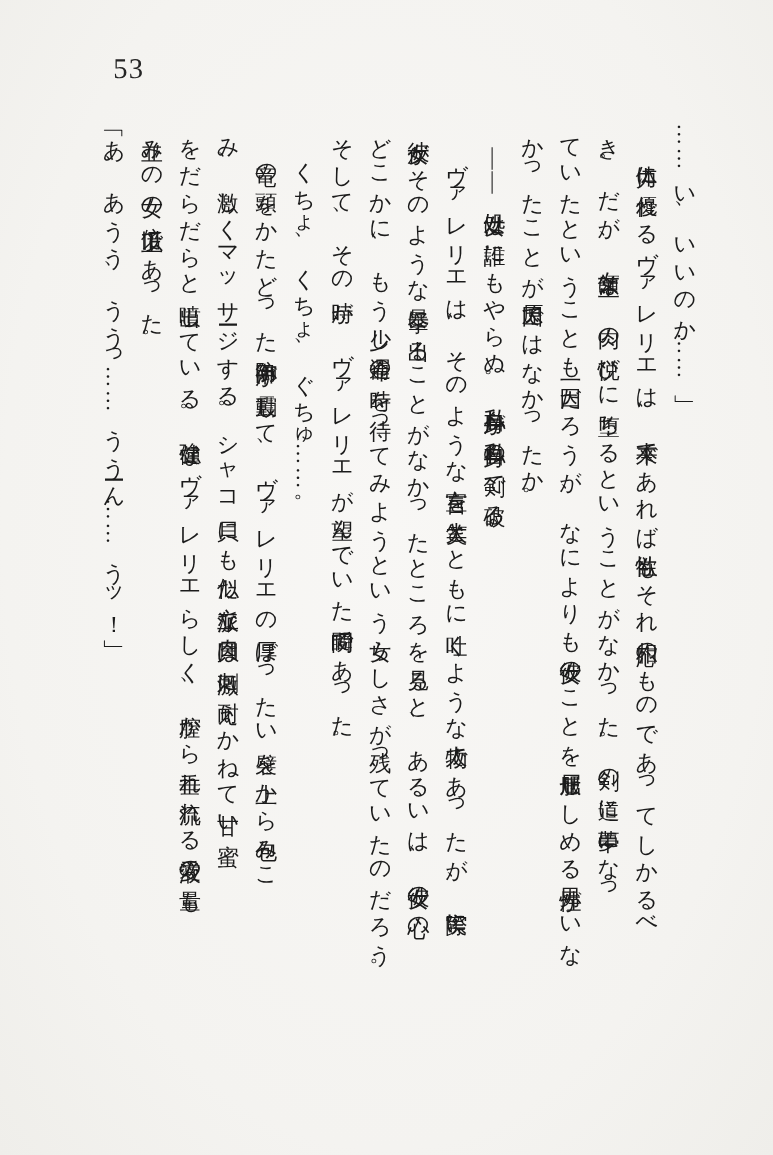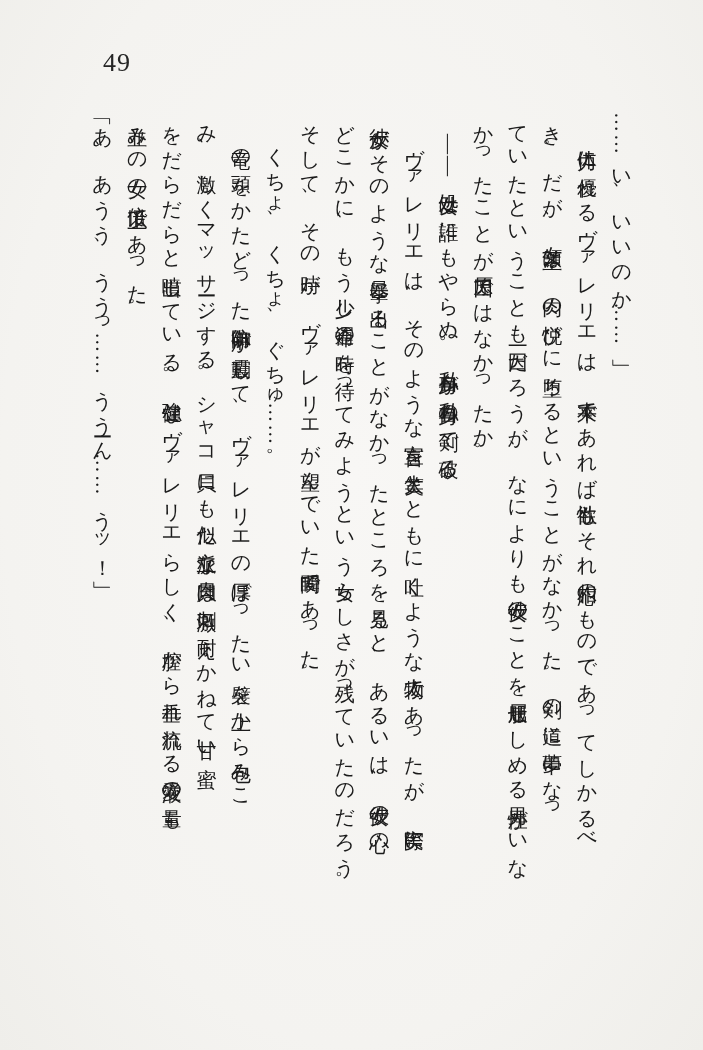--- a/index.html
+++ b/index.html
@@ -42,21 +42,21 @@
     margin: 0;
     padding: 0;
     white-space: pre;
   }
 </style>
 </head>
 <body>
 
 <div class="page">
 
-  <div class="page-number">49</div>
+  <div class="page-number">53</div>
 
   <div class="text-block">
     <p class="line">……い、いいのか……」</p>
     <p class="line">　体力に優れるヴァレリエは、本来であれば性欲もそれ相応のものであってしかるべ</p>
     <p class="line">き。だが、女領主は、肉の悦びに堕ちるということがなかった。剣の道に夢中になっ</p>
     <p class="line">ていたということも一因だろうが、なによりも彼女のことを屈服せしめる男性がいな</p>
     <p class="line">かったことが原因ではなかったか。</p>
     <p class="line">　――処女は誰にもやらぬ。私自身が私自身の剣で破る。</p>
     <p class="line">　ヴァレリエは、そのような宣言を大笑とともに吐くような人物であったが、実際に、</p>
     <p class="line">彼女がそのような暴挙に出ることがなかったところを見ると、あるいは、彼女の心の</p>

